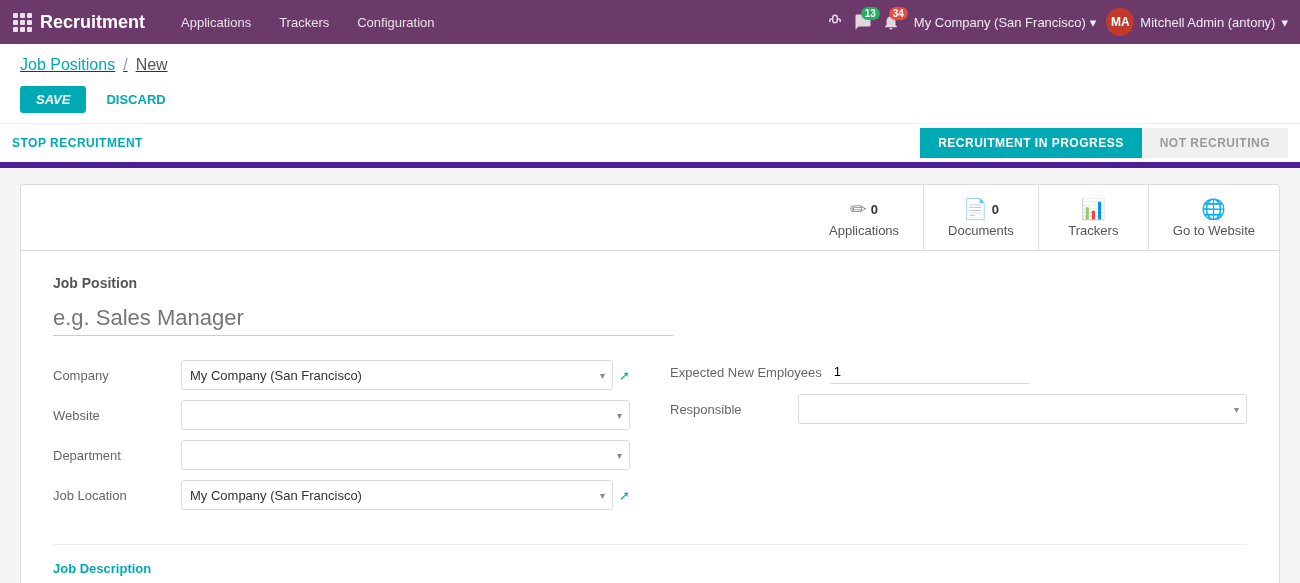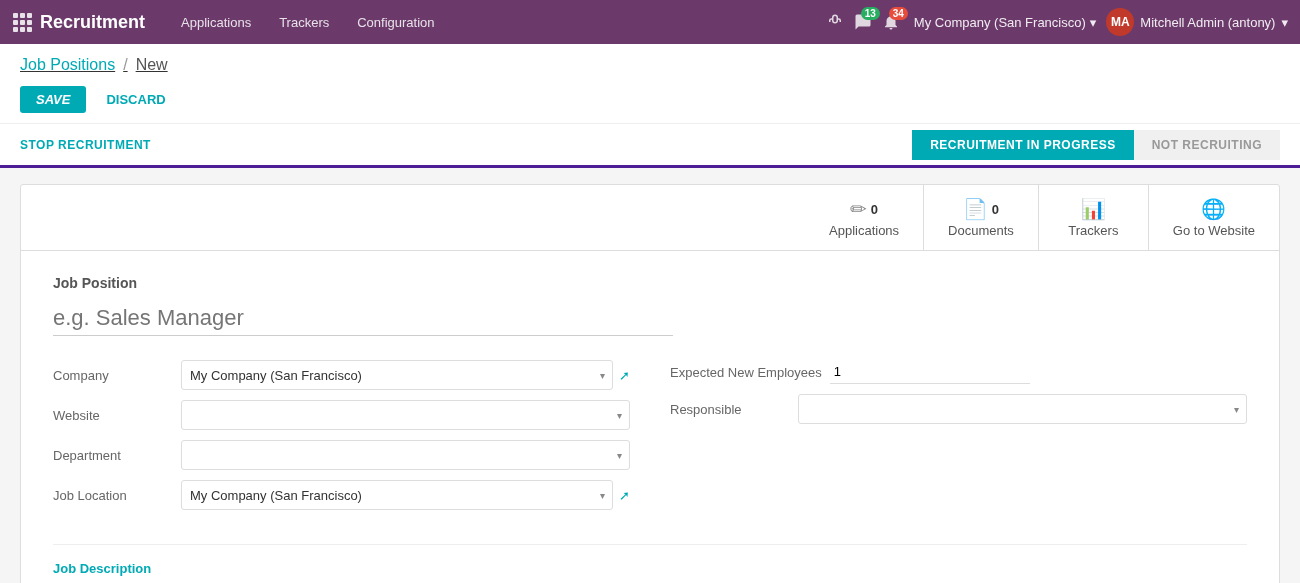--- a/index.html
+++ b/index.html
@@ -118,23 +118,23 @@
       border-radius: 3px;
       font-size: 13px;
       cursor: pointer;
       font-weight: 600;
     }
 
     
     .status-bar {
       display: flex;
       align-items: center;
-      padding: 0 20px;
+      padding: 0 12px;
       background: #fff;
-      border-bottom: 3px solid #4c1d95;
+      border-bottom: 6px solid #4c1d95;
       height: 44px;
     }
     .stop-recruitment-btn {
       color: #00aab5;
       font-size: 12px;
       font-weight: 700;
       text-transform: uppercase;
       letter-spacing: 0.5px;
       cursor: pointer;
       border: none;

